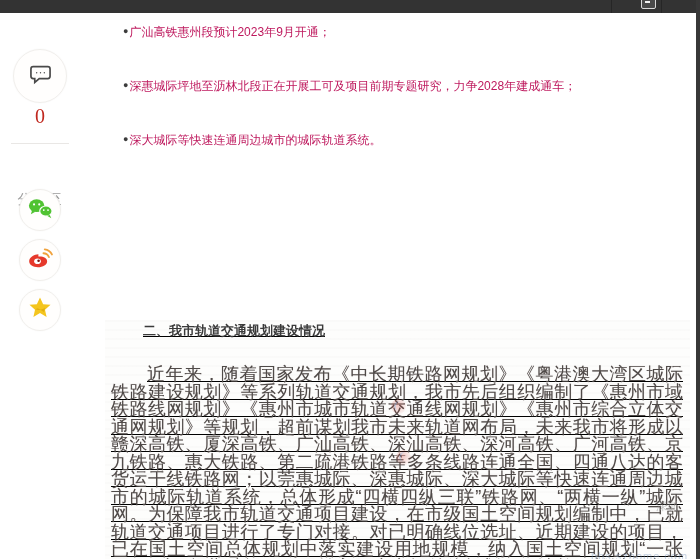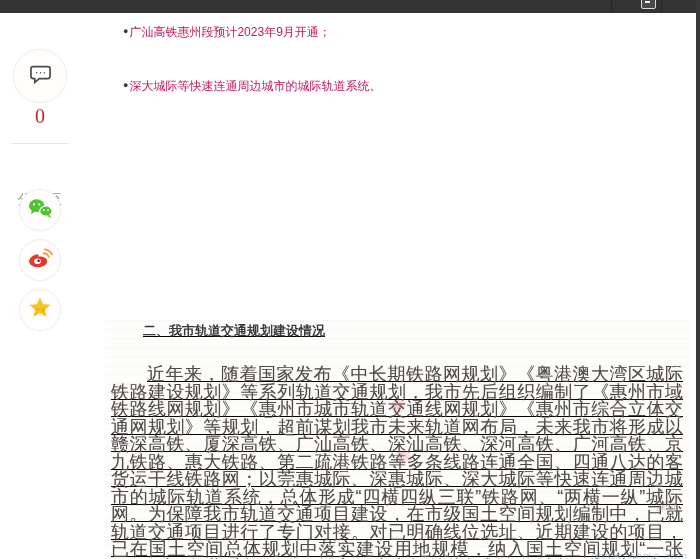--- a/index.html
+++ b/index.html
@@ -111,20 +111,21 @@
         <svg width="26" height="26" viewBox="0 0 24 24">
           <path d="M12 2.4 l2.9 6.1 6.8 .6 -5.1 4.5 1.5 6.6 -6.1-3.6 -6.1 3.6 1.5-6.6 -5.1-4.5 6.8-.6z" fill="#f4c51e"></path>
           <path d="M7.6 13.2 c3.2 1.2 6.4 .6 9-1.4 l-.9 3.9 -5.8-3.4z" fill="#dda90e" opacity="0.85"></path>
         </svg>
       </span>
     </div>
   </aside>
 
   <ul class="bullets">
     <li>广汕高铁惠州段预计2023年9月开通；</li>
+    <li>深惠城际坪地至沥林北段正在开展工可及项目前期专题研究，力争2028年建成通车；</li>
     <li>深大城际等快速连通周边城市的城际轨道系统。</li>
   </ul>
 
   <section class="doc">
     <h3 class="doc-heading">二、我市轨道交通规划建设情况</h3>
     <p class="doc-p">近年来，随着国家发布《中长期铁路网规划》《粤港澳大湾区城际铁路建设规划》等系列轨道交通规划，我市先后组织编制了《惠州市域铁路线网规划》《惠州市城市轨道交通线网规划》《惠州市综合立体交通网规划》等规划，超前谋划我市未来轨道网布局，未来我市将形成以赣深高铁、厦深高铁、广汕高铁、深汕高铁、深河高铁、广河高铁、京九铁路、惠大铁路、第二疏港铁路等多条线路连通全国、四通八达的客货运干线铁路网；以莞惠城际、深惠城际、深大城际等快速连通周边城市的城际轨道系统，总体形成“四横四纵三联”铁路网、“两横一纵”城际网。为保障我市轨道交通项目建设，在市级国土空间规划编制中，已就轨道交通项目进行了专门对接。对已明确线位选址、近期建设的项目，已在国土空间总体规划中落实建设用地规模，纳入国土空间规划“一张图”，对于远期建设项目已纳入国土空间总体规划项目清单，并以示意形式上图，为项目建设预留建设空间。</p>
     <div class="redbox">
       <p>为加快推进“轨道上的大湾区”建设，我市正在加快推动广汕铁路、深汕铁路、莞惠城际北延线建设，谋划深惠城际、惠大铁路电气化改造，进一步加强我市与周边区域的联系，强化我市区域交通枢纽功能。其中，广汕高铁惠州段预计2023年9月开通；莞惠城际小金口至惠州北段预计2024年7月通车；深汕高铁惠州段已动工建设，预计2027年12月建成通车。深惠城际坪地至沥林北段正在开展工可及项目前期专题研究，力争2028年建成通车；惠大铁路复线电气化改造正在加快开展工可修编。</p>
     </div>
   </section>

